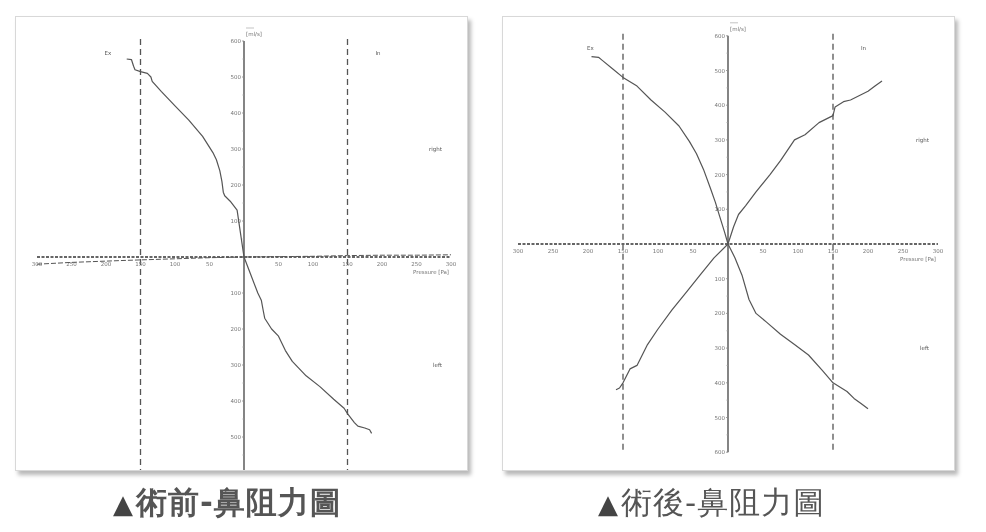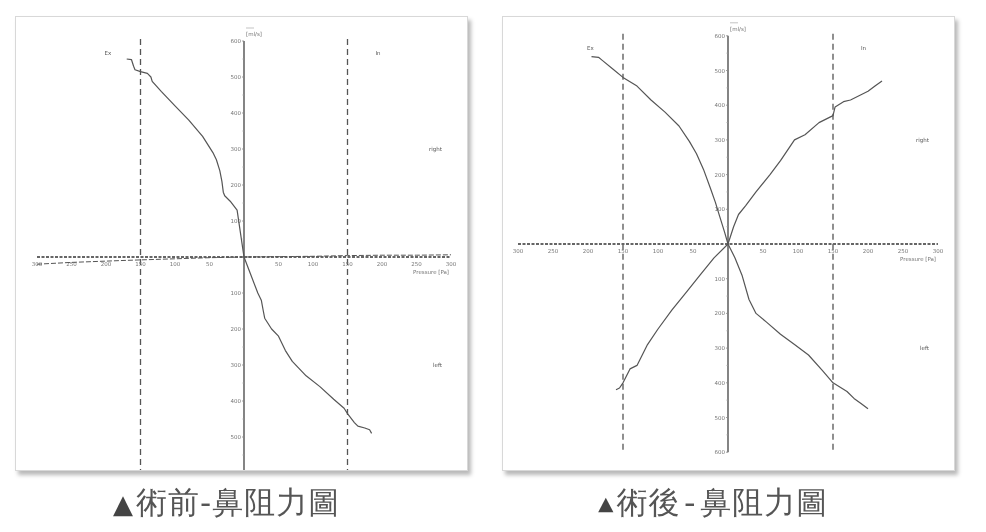--- a/index.html
+++ b/index.html
@@ -9,22 +9,22 @@
     border: 1px solid #d8d8d8;
     box-shadow: 3px 4px 4px rgba(0,0,0,0.28);
   }
   #panel-left { left: 15px; top: 16px; width: 451px; height: 453px; }
   #panel-right { left: 502px; top: 16px; width: 451px; height: 453px; }
   svg { position: absolute; left: 0; top: 0; }
   .caption {
     position: absolute; top: 482px; font-size: 31px; color: #555555;
     font-family: "DejaVu Sans", sans-serif; letter-spacing: 1px; white-space: nowrap;
   }
-  #caption-left { left: 113px; }
-  #caption-right { left: 598px; font-family: Liberation Mono, monospace; }
+  #caption-left { left: 113px; font-weight: bold; }
+  #caption-right { left: 598px; }
   .caption .tri { color: #444444; font-size: 26px; margin-right: 2px; }
 </style>
 </head>
 <body>
 
 <div class="panel" id="panel-left">
   <svg id="svg-left" width="451" height="453">
       <line x1="124.50000000000001" y1="22" x2="124.50000000000001" y2="456" stroke="#555" stroke-width="1.3" stroke-dasharray="6,4"></line>
       <line x1="331.5" y1="22" x2="331.5" y2="456" stroke="#555" stroke-width="1.3" stroke-dasharray="6,4"></line>
       <line x1="21.00000000000003" y1="240" x2="435" y2="240" stroke="#666" stroke-width="2" stroke-dasharray="3,1.5"></line>

